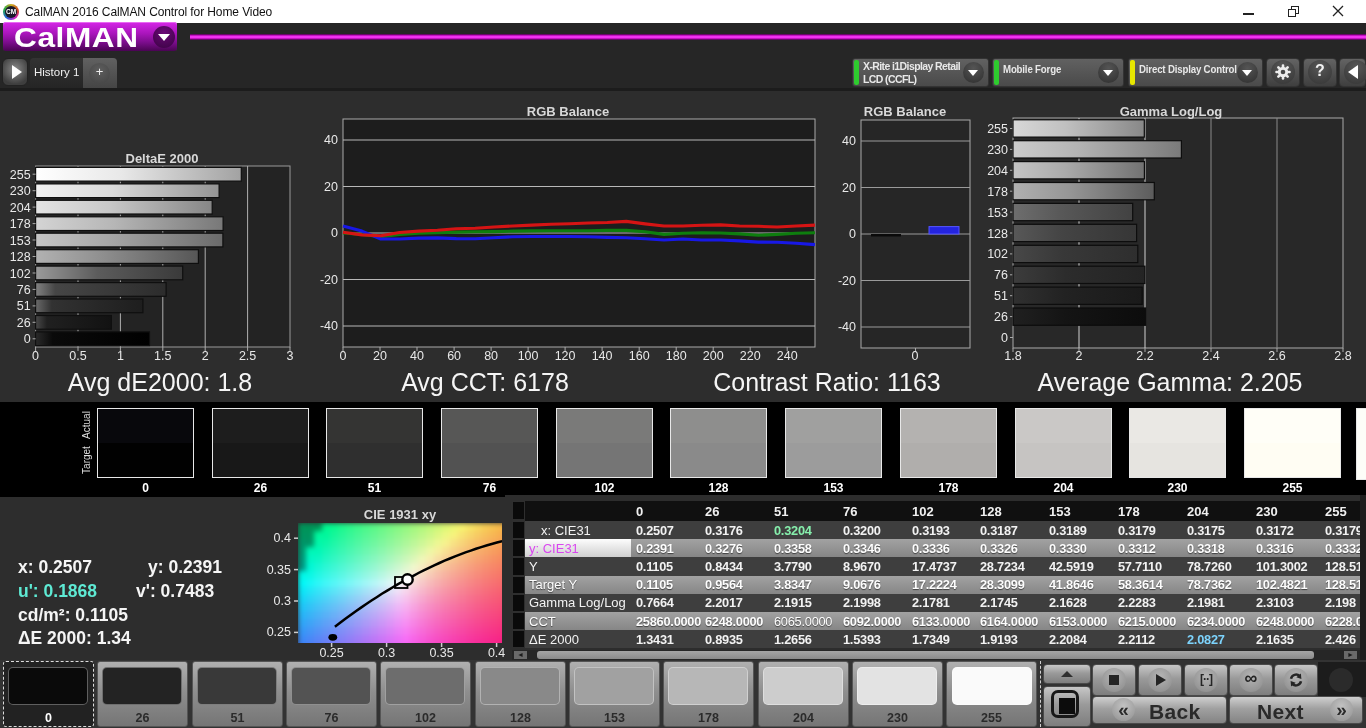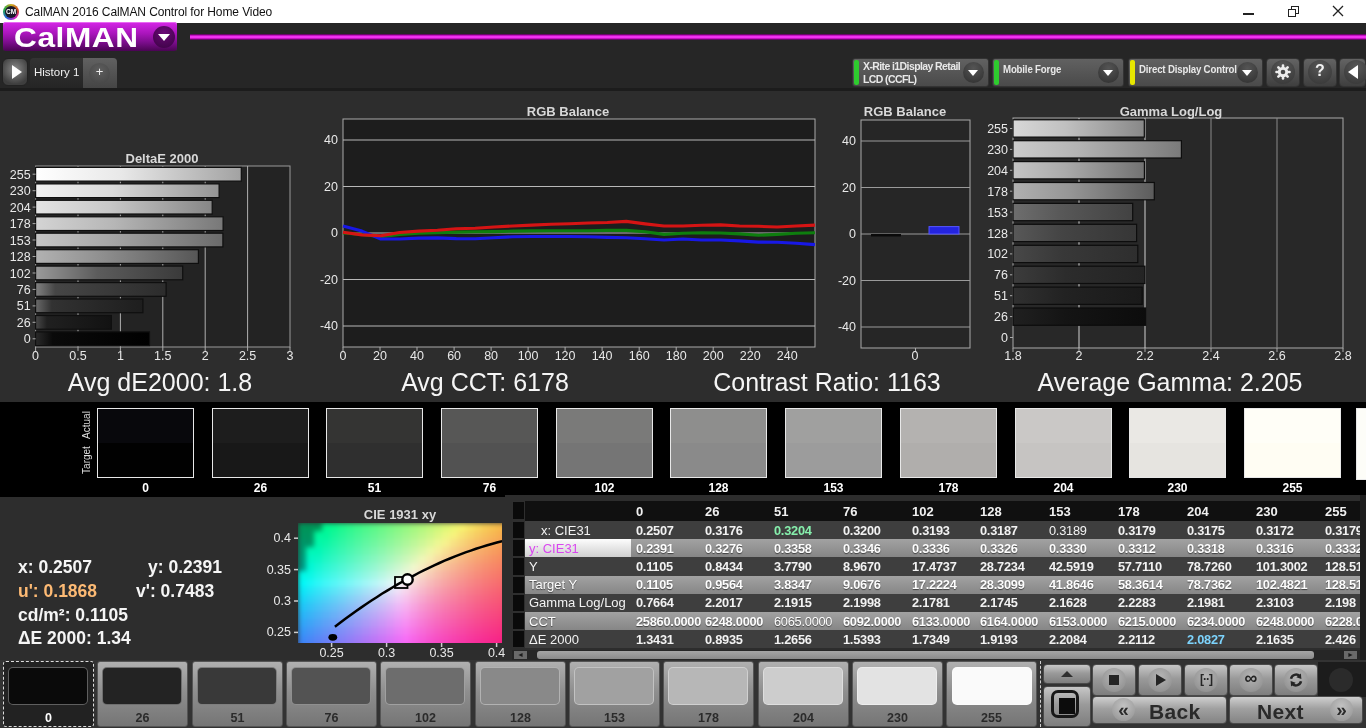--- a/index.html
+++ b/index.html
@@ -306,21 +306,21 @@
     <div style="position:absolute;left:1005px;top:481px;width:117px;text-align:center;font-size:12px;font-weight:bold;color:#fff">204</div>
     <div style="position:absolute;left:1129px;top:408px;width:97px;height:70px;border:1px solid #e8e8e8;background:linear-gradient(180deg,#eae8e4 0 50%,#e6e4e0 50% 100%)"></div>
     <div style="position:absolute;left:1119px;top:481px;width:117px;text-align:center;font-size:12px;font-weight:bold;color:#fff">230</div>
     <div style="position:absolute;left:1244px;top:408px;width:97px;height:70px;border:1px solid #e8e8e8;background:linear-gradient(180deg,#fffef7 0 50%,#fffdf3 50% 100%)"></div>
     <div style="position:absolute;left:1234px;top:481px;width:117px;text-align:center;font-size:12px;font-weight:bold;color:#fff">255</div>
     <div style="position:absolute;left:1356px;top:408px;width:10px;height:72px;border:1px solid #e8e8e8;border-right:none;background:#fdfdf8"></div>
     <div style="position:absolute;left:68px;top:406px;width:38px;height:38px;font-size:10px;color:#ddd;transform:rotate(-90deg);white-space:nowrap;text-align:center;line-height:38px">Actual</div>
     <div style="position:absolute;left:68px;top:441px;width:38px;height:38px;font-size:10px;color:#ddd;transform:rotate(-90deg);white-space:nowrap;text-align:center;line-height:38px">Target</div>
     <div style="position:absolute;left:18px;top:557px;font-size:17.5px;font-weight:bold;color:#f5f5f5">x: 0.2507</div>
     <div style="position:absolute;left:148px;top:557px;font-size:17.5px;font-weight:bold;color:#f5f5f5">y: 0.2391</div>
-    <div style="position:absolute;left:18px;top:580.8px;font-size:17.5px;font-weight:bold;color:#fdba74">u': 0.1868</div>
+    <div style="position:absolute;left:18px;top:580.8px;font-size:17.5px;font-weight:bold;color:#5eead4">u': 0.1868</div>
     <div style="position:absolute;left:136px;top:580.8px;font-size:17.5px;font-weight:bold;color:#f5f5f5">v': 0.7483</div>
     <div style="position:absolute;left:18px;top:604.6px;font-size:17.5px;font-weight:bold;color:#f5f5f5">cd/m²: 0.1105</div>
     <div style="position:absolute;left:18px;top:628.4px;font-size:17.5px;font-weight:bold;color:#f5f5f5">ΔE 2000: 1.34</div>
 <svg style="position:absolute;left:0;top:0" width="1366" height="728" viewBox="0 0 1366 728" font-family="Liberation Sans, sans-serif">
       <clipPath id="ciecp">
         <rect x="298.0" y="523.0" width="204.0" height="120.0"></rect>
       </clipPath>
       <filter id="cieblur" x="-5%" y="-5%" width="110%" height="110%" color-interpolation-filters="sRGB">
         <feGaussianBlur stdDeviation="2.6"></feGaussianBlur>
       </filter>
@@ -780,21 +780,21 @@
     <div style="position:absolute;left:1256px;top:504.0px;font-size:13px;font-weight:bold;color:#f0f0f0">230</div>
     <div style="position:absolute;left:1325px;top:504.0px;font-size:13px;font-weight:bold;color:#f0f0f0">255</div>
     <div style="position:absolute;left:512px;top:521.0px;width:848px;height:18.2px;background:#3e3e3e"></div>
     <div style="position:absolute;left:529px;top:522.5px;font-size:13px;color:#f2f2f2;margin-left:12px;">x: CIE31</div>
     <div style="position:absolute;left:636px;top:522.5px;font-size:12.8px;font-weight:bold;color:#f2f2f2;white-space:nowrap;letter-spacing:-0.25px">0.2507</div>
     <div style="position:absolute;left:705px;top:522.5px;font-size:12.8px;font-weight:bold;color:#f2f2f2;white-space:nowrap;letter-spacing:-0.25px">0.3176</div>
     <div style="position:absolute;left:774px;top:522.5px;font-size:12.8px;font-weight:bold;color:#86efac;white-space:nowrap;letter-spacing:-0.25px">0.3204</div>
     <div style="position:absolute;left:843px;top:522.5px;font-size:12.8px;font-weight:bold;color:#f2f2f2;white-space:nowrap;letter-spacing:-0.25px">0.3200</div>
     <div style="position:absolute;left:912px;top:522.5px;font-size:12.8px;font-weight:bold;color:#f2f2f2;white-space:nowrap;letter-spacing:-0.25px">0.3193</div>
     <div style="position:absolute;left:980px;top:522.5px;font-size:12.8px;font-weight:bold;color:#f2f2f2;white-space:nowrap;letter-spacing:-0.25px">0.3187</div>
-    <div style="position:absolute;left:1049px;top:522.5px;font-size:12.8px;font-weight:normal;color:#f2f2f2;white-space:nowrap;letter-spacing:-0.25px">0.3189</div>
+    <div style="position:absolute;left:1049px;top:522.5px;font-size:12.8px;font-weight:bold;color:#f2f2f2;white-space:nowrap;letter-spacing:-0.25px">0.3189</div>
     <div style="position:absolute;left:1118px;top:522.5px;font-size:12.8px;font-weight:bold;color:#f2f2f2;white-space:nowrap;letter-spacing:-0.25px">0.3179</div>
     <div style="position:absolute;left:1187px;top:522.5px;font-size:12.8px;font-weight:bold;color:#f2f2f2;white-space:nowrap;letter-spacing:-0.25px">0.3175</div>
     <div style="position:absolute;left:1256px;top:522.5px;font-size:12.8px;font-weight:bold;color:#f2f2f2;white-space:nowrap;letter-spacing:-0.25px">0.3172</div>
     <div style="position:absolute;left:1325px;top:522.5px;font-size:12.8px;font-weight:bold;color:#f2f2f2;white-space:nowrap;letter-spacing:-0.25px">0.3179</div>
     <div style="position:absolute;left:512px;top:539.2px;width:848px;height:18.2px;background:linear-gradient(180deg,#a2a2a2,#868686)"></div>
     <div style="position:absolute;left:525px;top:539.2px;width:106px;height:18.2px;background:linear-gradient(180deg,#fdfdfd,#cfcfcf)"></div>
     <div style="position:absolute;left:529px;top:540.7px;font-size:13px;color:#d946ef">y: CIE31</div>
     <div style="position:absolute;left:636px;top:540.7px;font-size:12.8px;font-weight:bold;color:#fdfdfd;text-shadow:0 1px 1px rgba(0,0,0,.55);white-space:nowrap;letter-spacing:-0.25px">0.2391</div>
     <div style="position:absolute;left:705px;top:540.7px;font-size:12.8px;font-weight:bold;color:#fdfdfd;text-shadow:0 1px 1px rgba(0,0,0,.55);white-space:nowrap;letter-spacing:-0.25px">0.3276</div>
     <div style="position:absolute;left:774px;top:540.7px;font-size:12.8px;font-weight:bold;color:#fdfdfd;text-shadow:0 1px 1px rgba(0,0,0,.55);white-space:nowrap;letter-spacing:-0.25px">0.3358</div>

